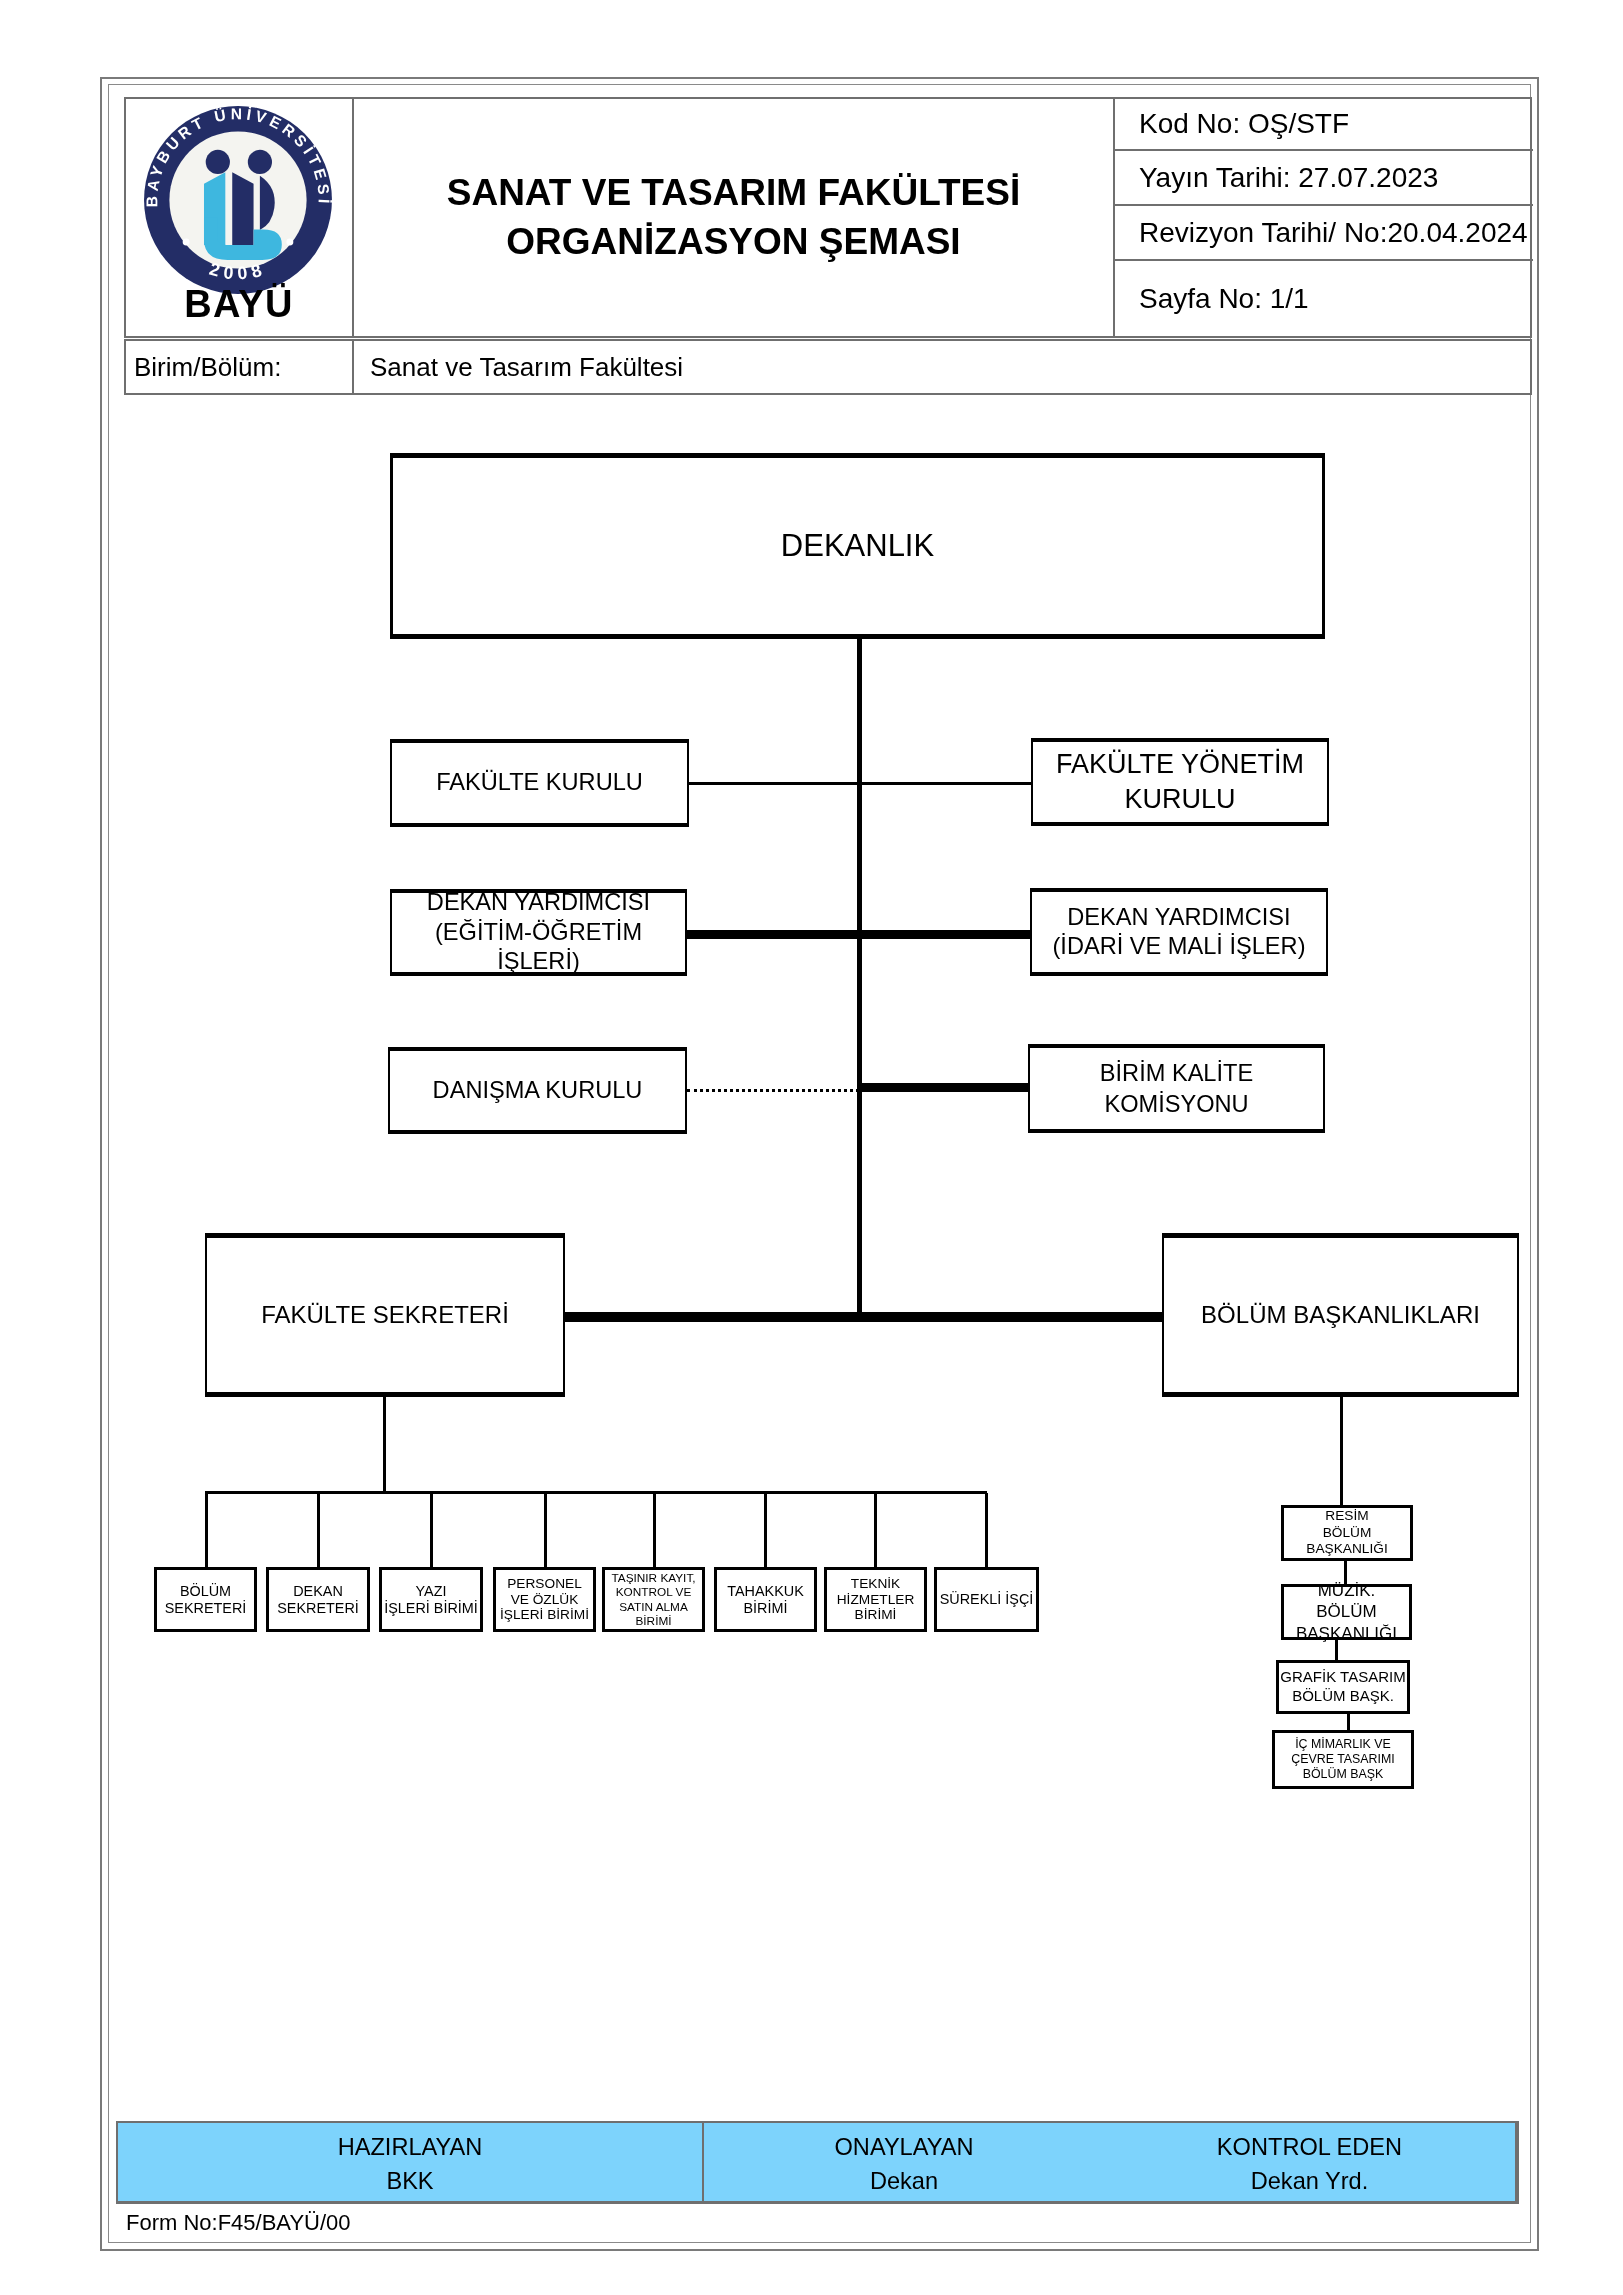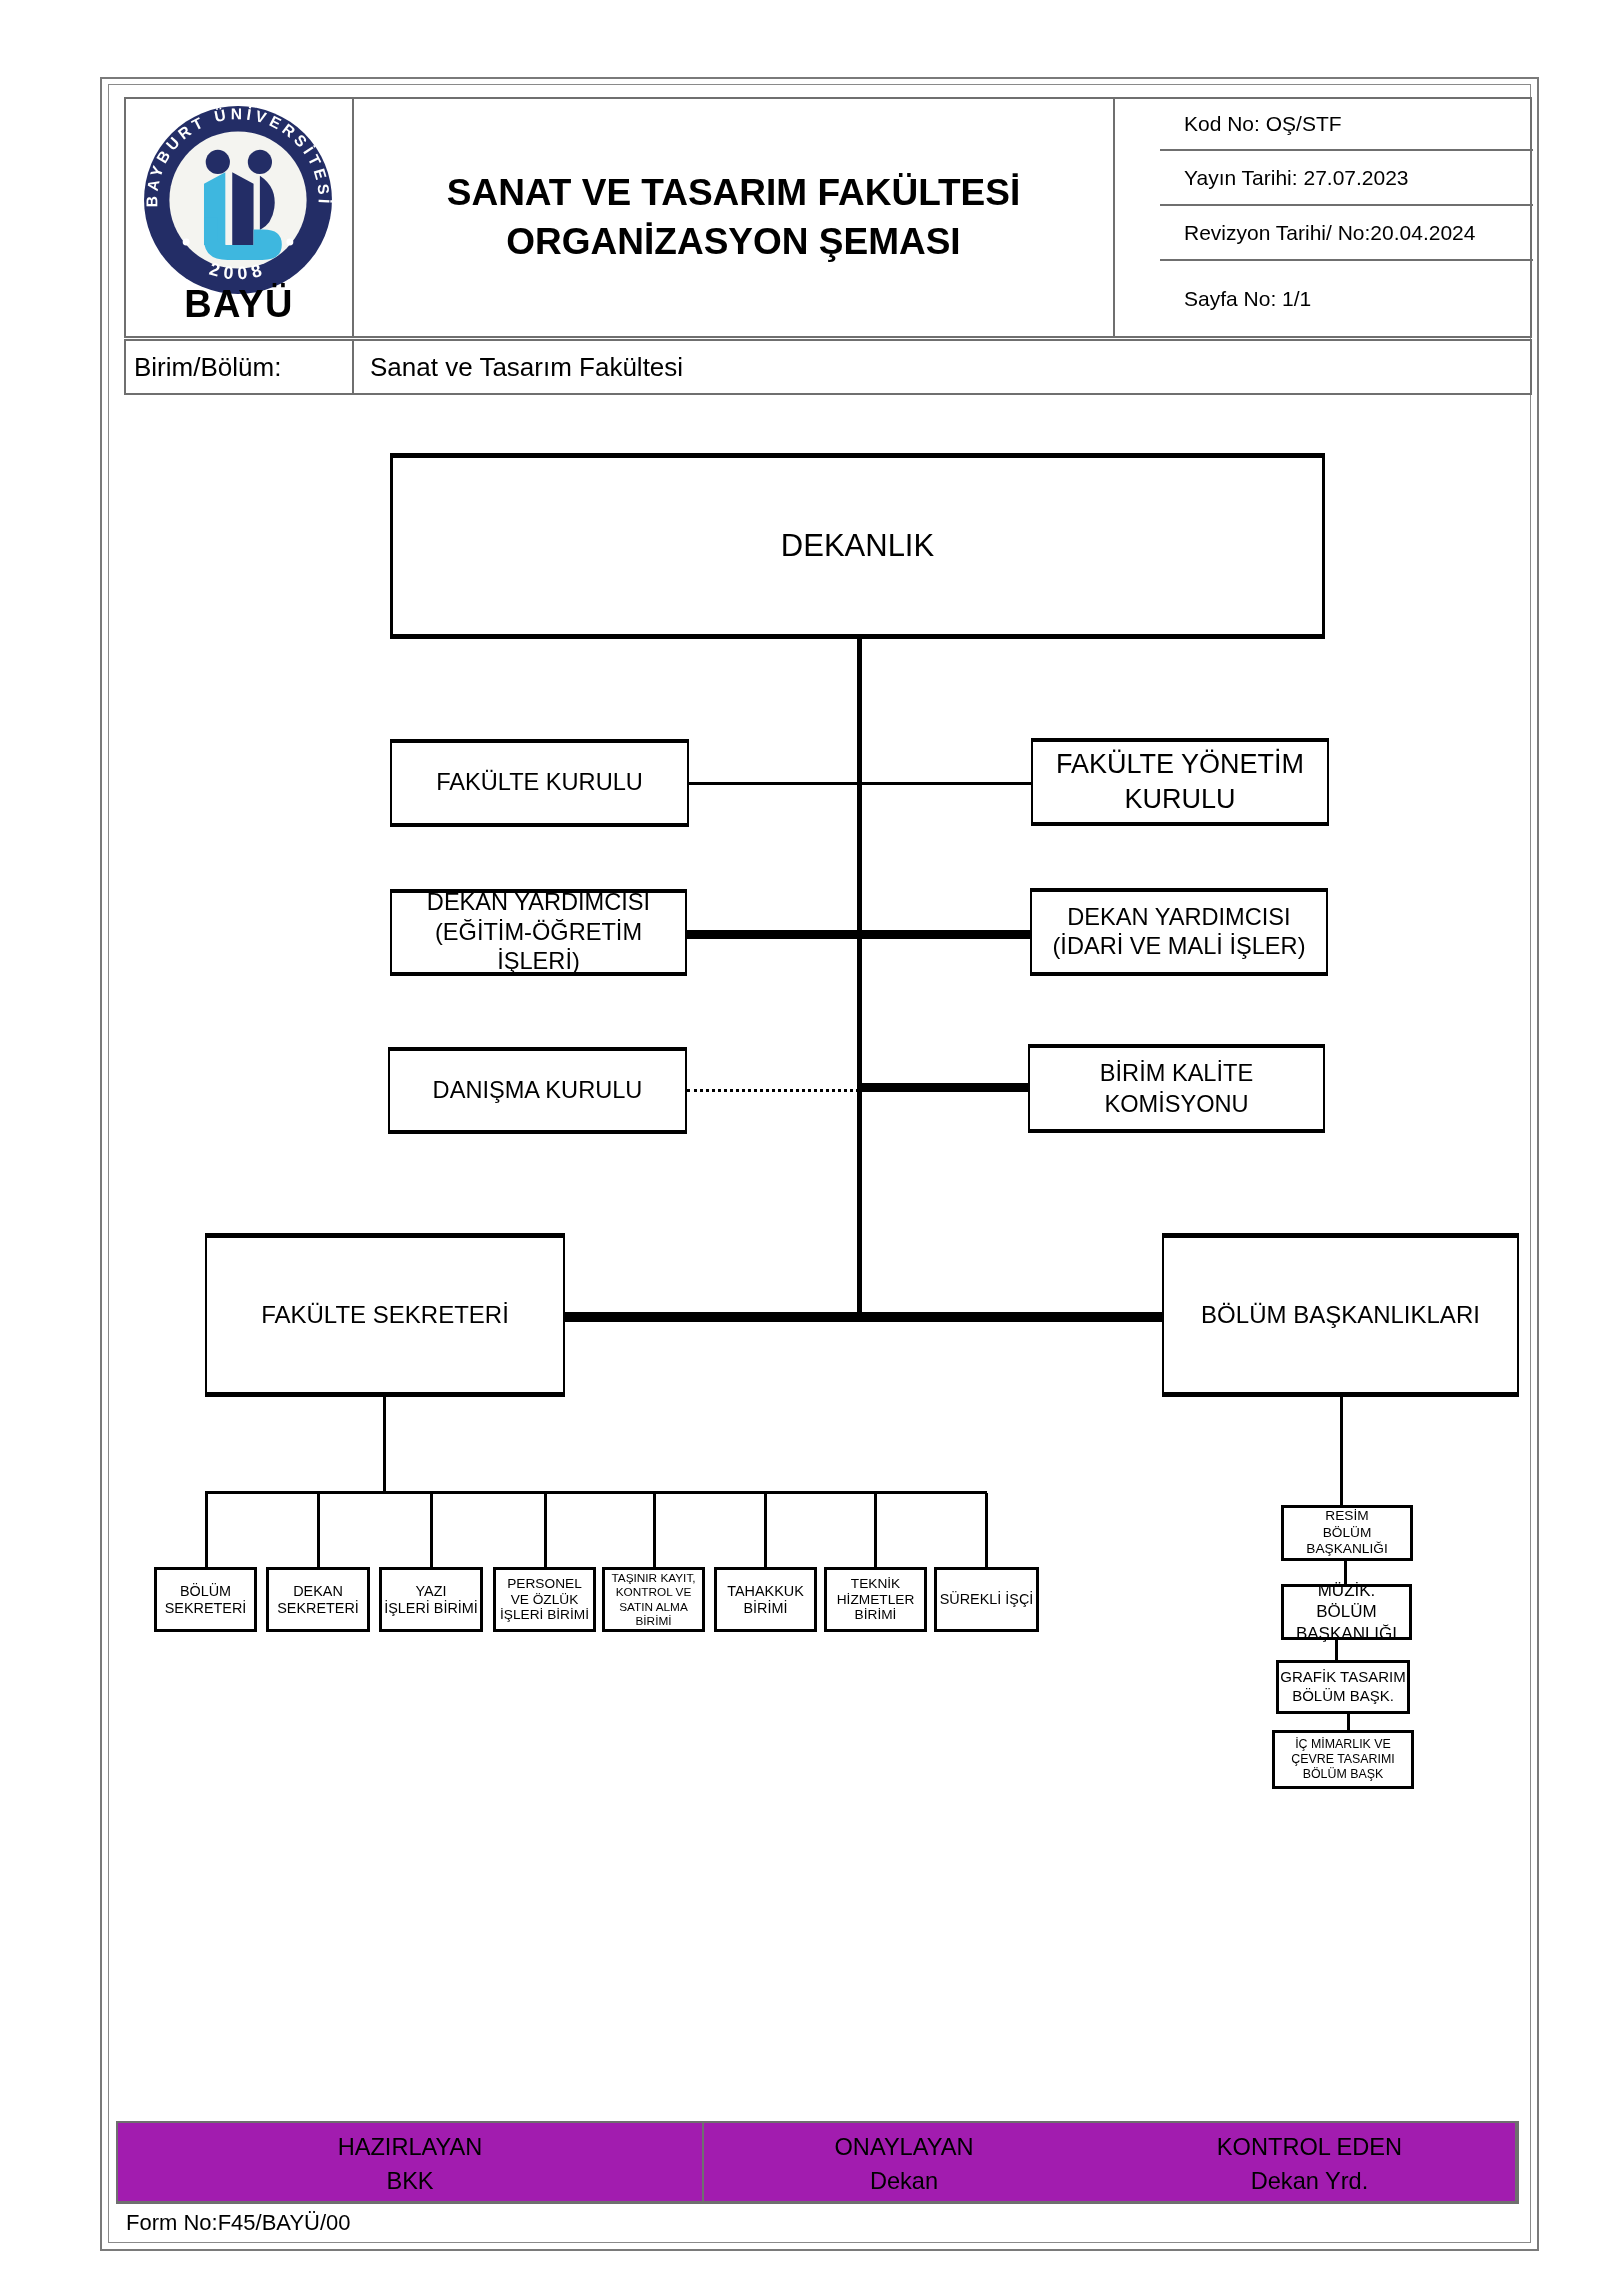--- a/index.html
+++ b/index.html
@@ -9,21 +9,21 @@
   .frame-outer{left:100px;top:77px;width:1439px;height:2174px;border:2px solid #7a7a7a;}
   .frame-inner{left:108px;top:84px;width:1423px;height:2159px;border:1.3px solid #8a8a8a;}
   
   .hdr{left:124px;top:97px;width:1408px;height:241px;border:2px solid #6f6f6f;background:#fff;}
   .hdr-div-v1{left:352px;top:97px;width:2px;height:241px;background:#6f6f6f;}
   .hdr-div-v2{left:1113px;top:97px;width:2px;height:241px;background:#6f6f6f;}
   .logo-seal{left:140px;top:102px;width:196px;height:196px;}
   .logo-abbr{left:126px;top:283px;width:226px;text-align:center;font-size:38px;font-weight:bold;letter-spacing:1.3px;}
   .title-cell{left:354px;top:97px;width:759px;height:241px;display:flex;align-items:center;justify-content:center;text-align:center;font-size:37px;font-weight:bold;white-space:pre-line;line-height:1.32;letter-spacing:0px;}
   .meta-col{left:1115px;top:99px;width:418px;height:237px;display:flex;flex-direction:column;}
-  .meta-row{display:flex;align-items:center;padding-left:24px;font-size:21px;border-bottom:2px solid #6f6f6f;margin-left:45px;}
+  .meta-row{display:flex;align-items:center;padding-left:24px;font-size:28px;border-bottom:2px solid #6f6f6f;}
   .meta-row:nth-child(1){height:52px;}
   .meta-row:nth-child(2){height:54px;}
   .meta-row:nth-child(3){height:55px;}
   .meta-row:nth-child(4){height:77px;border-bottom:none;text-align:right;}
   
   .birim{left:124px;top:339px;width:1408px;height:56px;border:2px solid #6f6f6f;background:#fff;}
   .birim-div{left:352px;top:339px;width:2px;height:56px;background:#6f6f6f;}
   .birim-label{left:134px;top:339px;width:209px;height:56px;display:flex;align-items:center;font-size:26px;}
   .birim-value{left:370px;top:339px;width:785px;height:56px;display:flex;align-items:center;font-size:26px;}
   
@@ -60,21 +60,21 @@
   #s1{left:154px;width:103px;} #s2{left:266px;width:104px;} #s3{left:379px;width:104px;}
   #s4{left:493px;width:103px;font-size:13.7px;} #s5{left:602px;width:103px;font-size:11.8px;line-height:1.2;}
   #s6{left:714px;width:103px;} #s7{left:824px;width:103px;font-size:13.7px;} #s8{left:934px;width:105px;}
   
   .cbox{border:3.3px solid #000;}
   #c1{left:1281px;top:1505px;width:132px;height:56px;font-size:13.7px;line-height:1.2;}
   #c2{left:1281px;top:1584px;width:131px;height:56px;font-size:17px;line-height:1.25;}
   #c3{left:1276px;top:1660px;width:134px;height:54px;font-size:15px;line-height:1.25;}
   #c4{left:1272px;top:1730px;width:142px;height:59px;font-size:12.4px;line-height:1.2;}
   
-  .ftr{left:116px;top:2121px;width:1403px;height:83px;border:2px solid #6f6f6f;border-bottom-width:3.3px;background:#a21caf;display:flex;}
+  .ftr{left:116px;top:2121px;width:1403px;height:83px;border:2px solid #6f6f6f;border-bottom-width:3.3px;background:#7dd3fc;display:flex;}
   .ftr-cell{display:flex;flex-direction:column;align-items:center;justify-content:flex-start;padding-top:6.5px;font-size:23.6px;line-height:1.45;}
   .ftr-cell.w1{width:584px;border-right:2px solid #6f6f6f;}
   .ftr-cell.w2{width:411px;border-right:2px solid #6f6f6f;}
   .ftr-cell.w3{flex:1;}
   .formno{left:126px;top:2210px;font-size:22px;}
   
   .seal-arc-text{font-family:"Liberation Sans",sans-serif;font-weight:bold;font-size:27px;letter-spacing:7px;fill:#fff;}
   .seal-year-text{font-family:"Liberation Sans",sans-serif;font-weight:bold;font-size:31px;letter-spacing:9px;fill:#fff;}
 </style>
 </head>

